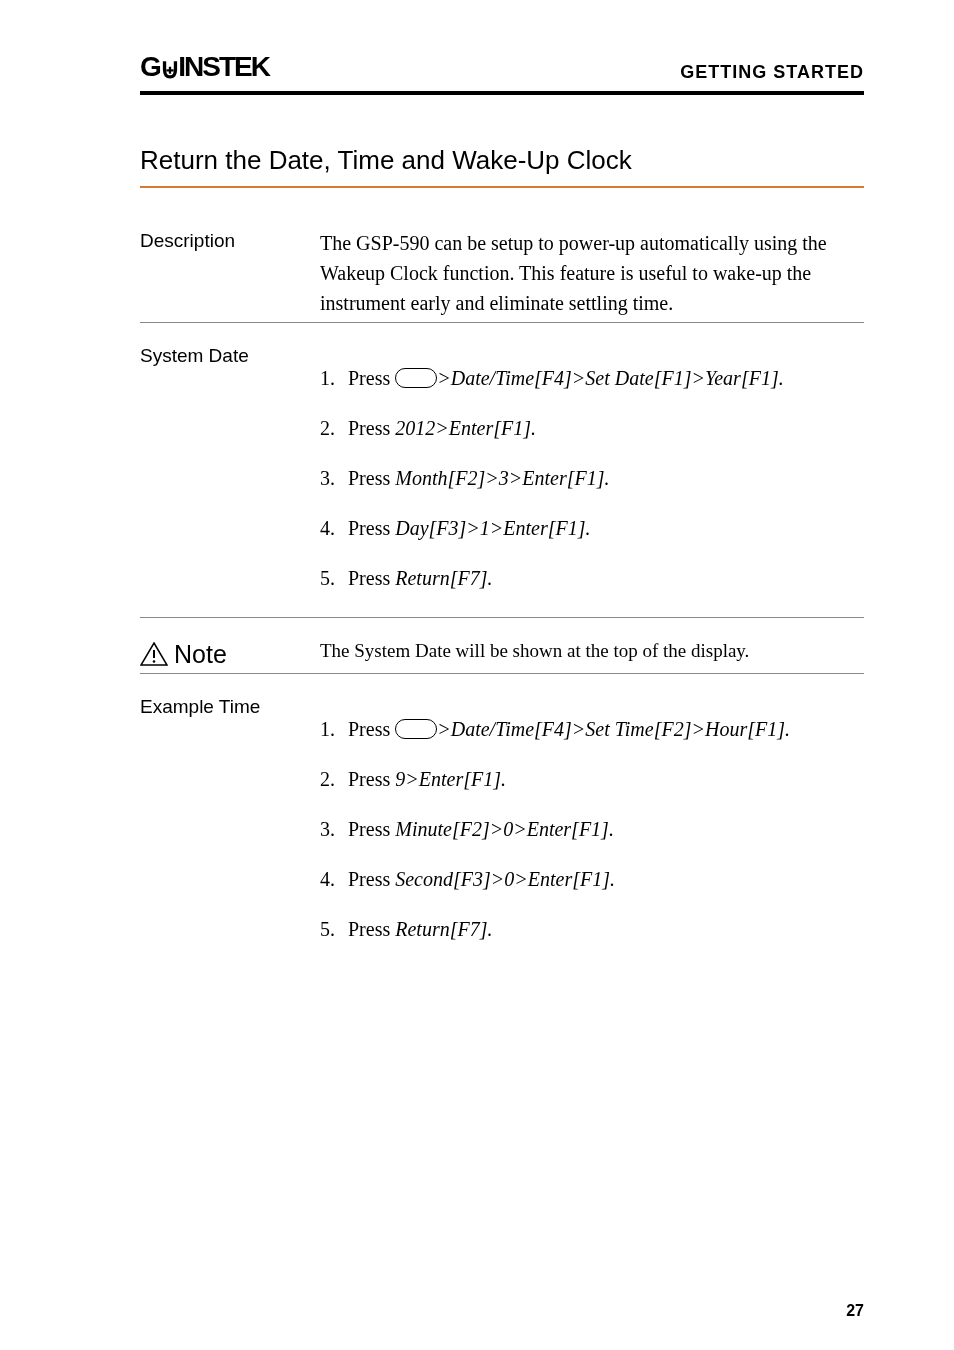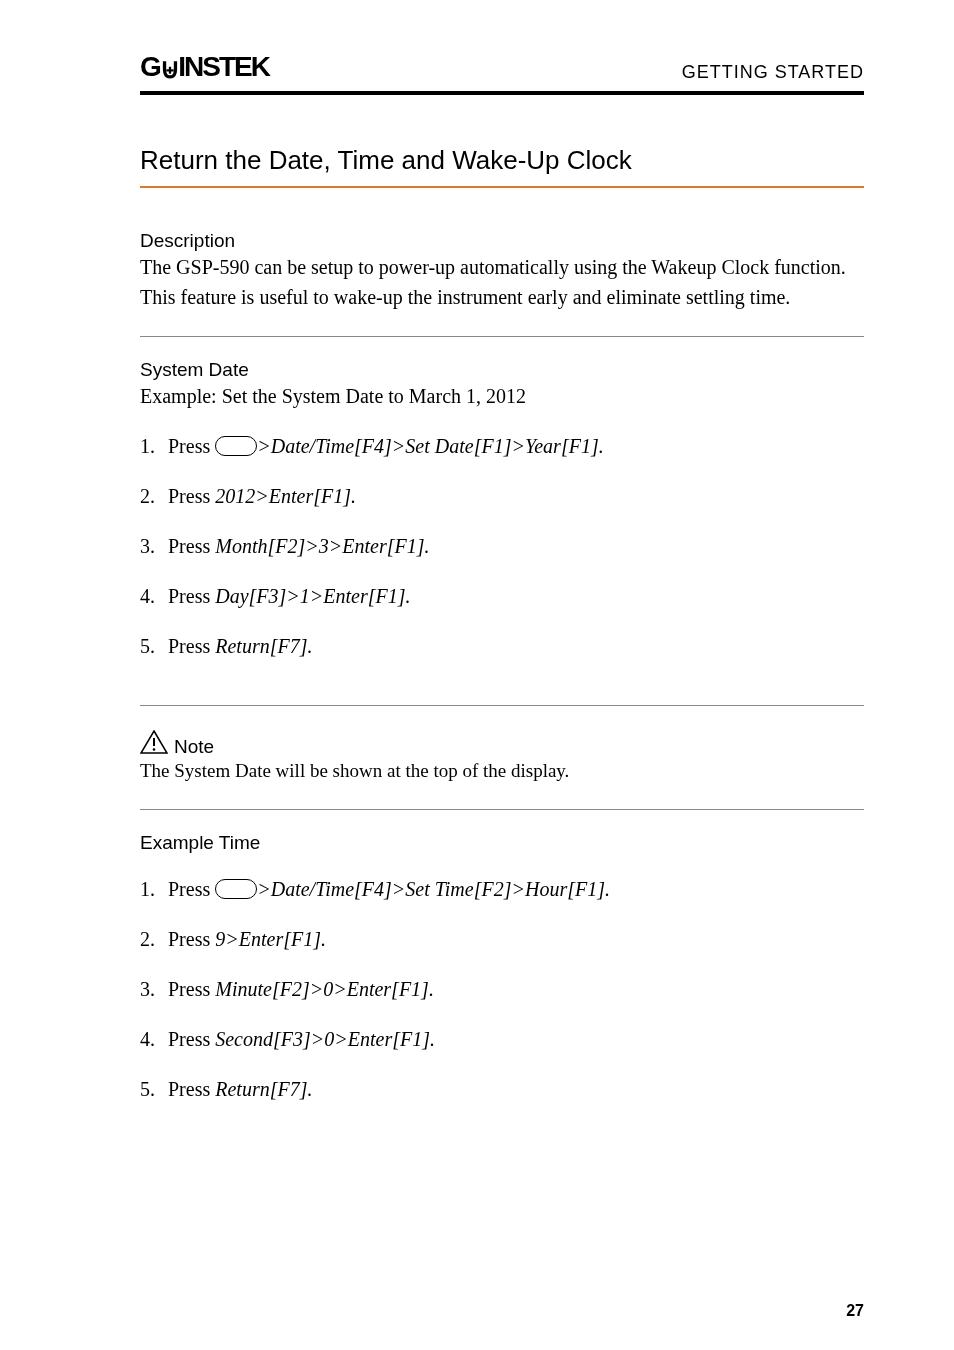--- a/index.html
+++ b/index.html
@@ -28,38 +28,37 @@
       font-weight: 900;
       font-size: 28px;
       letter-spacing: -1px;
       color: #000;
     }
     .logo-gw {
       letter-spacing: -2px;
     }
     .header-right {
       font-family: 'Arial Narrow', Arial, sans-serif;
-      font-weight: normal;
+      font-weight: bold;
       font-size: 18px;
       letter-spacing: 1px;
     }
     .section-title {
       font-family: 'Arial Narrow', Arial, sans-serif;
       font-size: 26px;
       font-weight: normal;
       padding-bottom: 10px;
       border-bottom: 2px solid #d97a2e;
       margin-bottom: 40px;
     }
     .content-row {
       display: flex;
       border-bottom: 1px solid #888;
-      padding-bottom: 24px;
+      padding-bottom: 4px;
       margin-bottom: 20px;
-      flex-direction: column;
     }
     .content-row.no-border {
       border-bottom: none;
     }
     .label-col {
       width: 180px;
       flex-shrink: 0;
       font-family: 'Arial Narrow', Arial, sans-serif;
       font-size: 19px;
       padding-top: 2px;
@@ -78,22 +77,21 @@
       position: relative;
       margin-right: 6px;
       margin-top: 2px;
     }
     .note-icon svg {
       width: 28px;
       height: 24px;
     }
     .note-text-label {
       font-family: 'Arial Narrow', Arial, sans-serif;
-      font-size: 19px;
-      margin-top: 8px;
+      font-size: 25px;
     }
     .note-content {
       font-family: Liberation Serif, serif;
       font-size: 19px;
       line-height: 1.4;
     }
     ol {
       list-style: none;
       counter-reset: item;
       margin-top: 20px;
@@ -144,21 +142,20 @@
 <h2 class="section-title">Return the Date, Time and Wake-Up Clock</h2>
 
 <div class="content-row">
   <div class="label-col">Description</div>
   <div class="content-col">The GSP-590 can be setup to power-up automatically using the Wakeup Clock function. This feature is useful to wake-up the instrument early and eliminate settling time.</div>
 </div>
 
 <div class="content-row">
   <div class="label-col">System Date</div>
   <div class="content-col">
-    <div>Example: Set the System Date to March 1, 2012</div>
     <ol>
       <li>
         <span>Press </span><span class="key-oval"></span><span class="italic">&gt;Date/Time[F4]&gt;Set Date[F1]&gt;Year[F1].</span>
       </li>
       <li>
         <span>Press </span><span class="italic">2012&gt;Enter[F1].</span>
       </li>
       <li>
         <span>Press </span><span class="italic">Month[F2]&gt;3&gt;Enter[F1].</span>
       </li>

